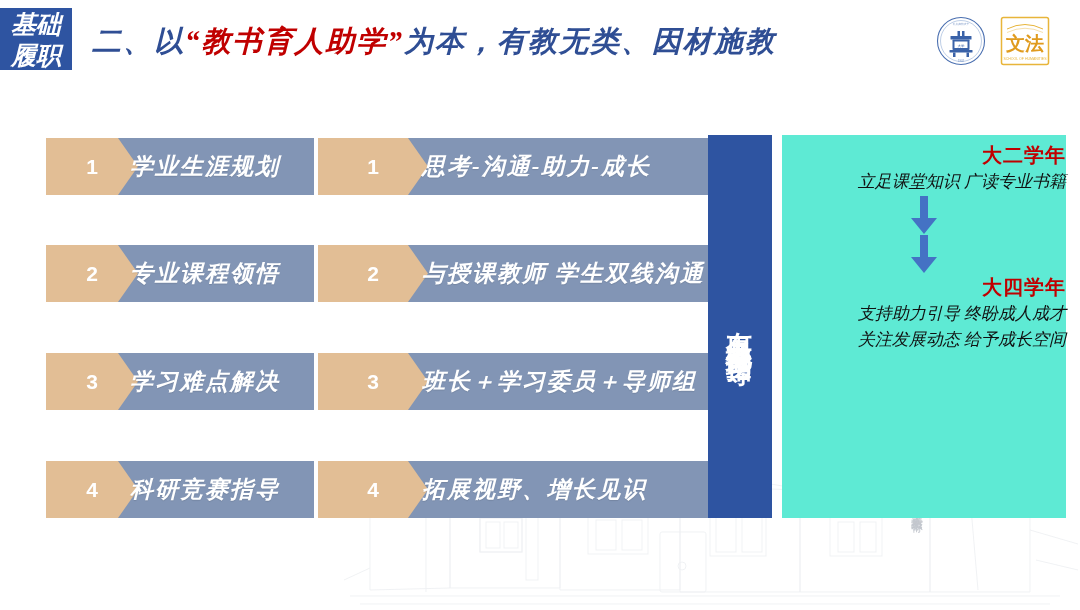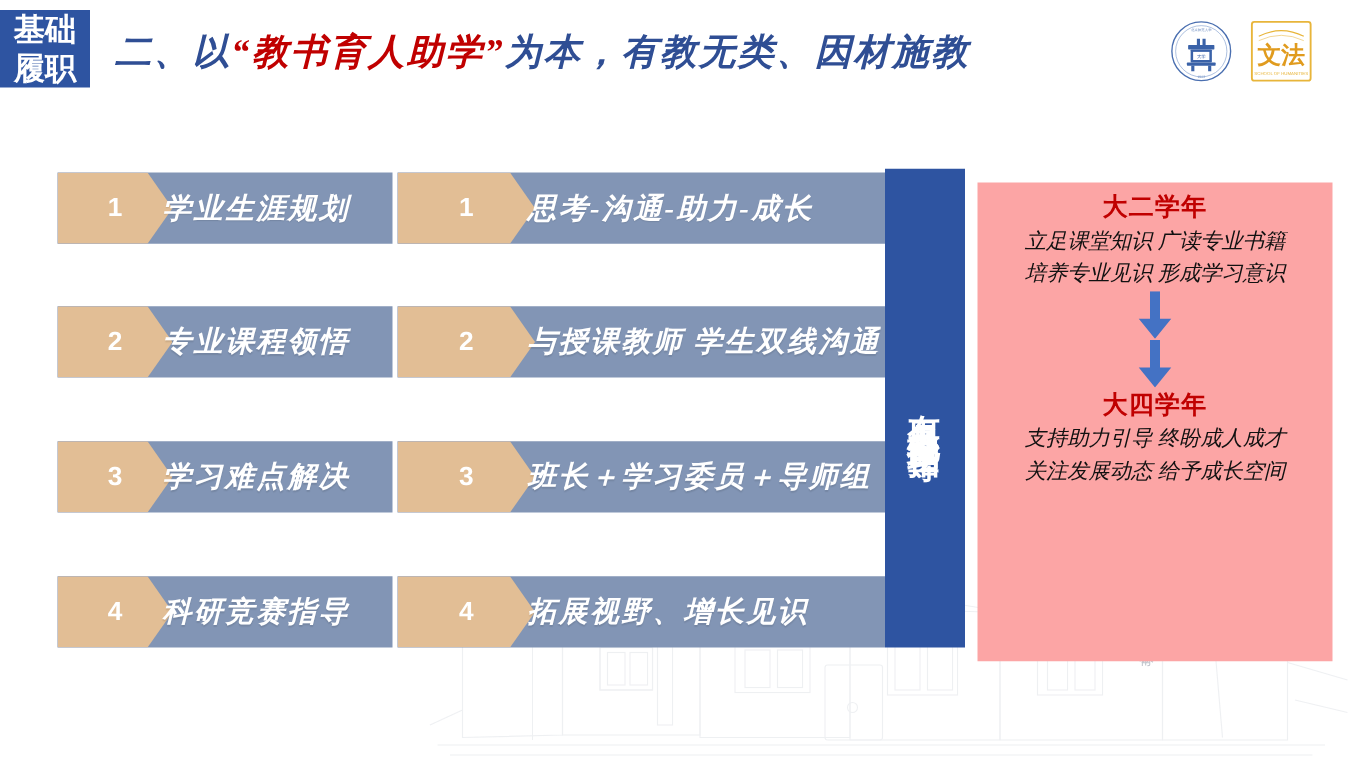--- a/index.html
+++ b/index.html
@@ -45,21 +45,21 @@
     background: #2E54A1;
     color: #ffffff;
     font-family: "Liberation Serif", "DejaVu Serif", serif;
     font-weight: bold;
     font-size: 25px;
     line-height: 31px;
     text-align: center;
     letter-spacing: 0px;
     padding-top: 1px;
   }
-  .badge span { display: block; }
+  .badge span { display: block; font-style: italic; }
 
   .headline {
     position: absolute;
     left: 92px; top: 22px;
     font-size: 29px;
     font-weight: bold;
     color: #2F4E94;
     font-style: italic;
     letter-spacing: 2px;
     white-space: nowrap;
@@ -165,25 +165,25 @@
     color: #ffffff;
     font-size: 26px;
     font-weight: bold;
     letter-spacing: 4px;
     font-family: "Liberation Sans", "DejaVu Sans", sans-serif;
   }
 
   
   .rpanel {
     position: absolute;
-    left: 782px; top: 146px;
+    left: 782px; top: 135px;
     width: 284px; height: 383px;
-    background: #fca5a5;
+    background: #5eead4;
     padding-top: 6px;
-    text-align: center;
+    text-align: right;
   }
   .year-title {
     color: #C00000;
     font-weight: bold;
     font-size: 20px;
     letter-spacing: 1px;
     line-height: 28px;
     font-family: "Liberation Serif", "DejaVu Serif", serif;
   }
   .year-line {
@@ -336,21 +336,20 @@
 
   <div class="vband">
     <div class="vband-text">有思考地帮助指导</div>
   </div>
 
   <div class="rpanel">
 
     <div class="stage">
       <div class="year-title">大二学年</div>
       <div class="year-line">立足课堂知识 广读专业书籍</div>
-      <div class="year-line">培养专业见识 形成学习意识</div>
       <svg class="down-arrow" width="30" height="38" viewBox="0 0 30 38">
         <path d="M11 0 H19 V22 H28 L15 38 L2 22 H11 Z" fill="#4472C4"></path>
       </svg>
     </div>
 
     <div class="stage">
       <svg class="down-arrow" width="30" height="38" viewBox="0 0 30 38">
         <path d="M11 0 H19 V22 H28 L15 38 L2 22 H11 Z" fill="#4472C4"></path>
       </svg>
     </div>

